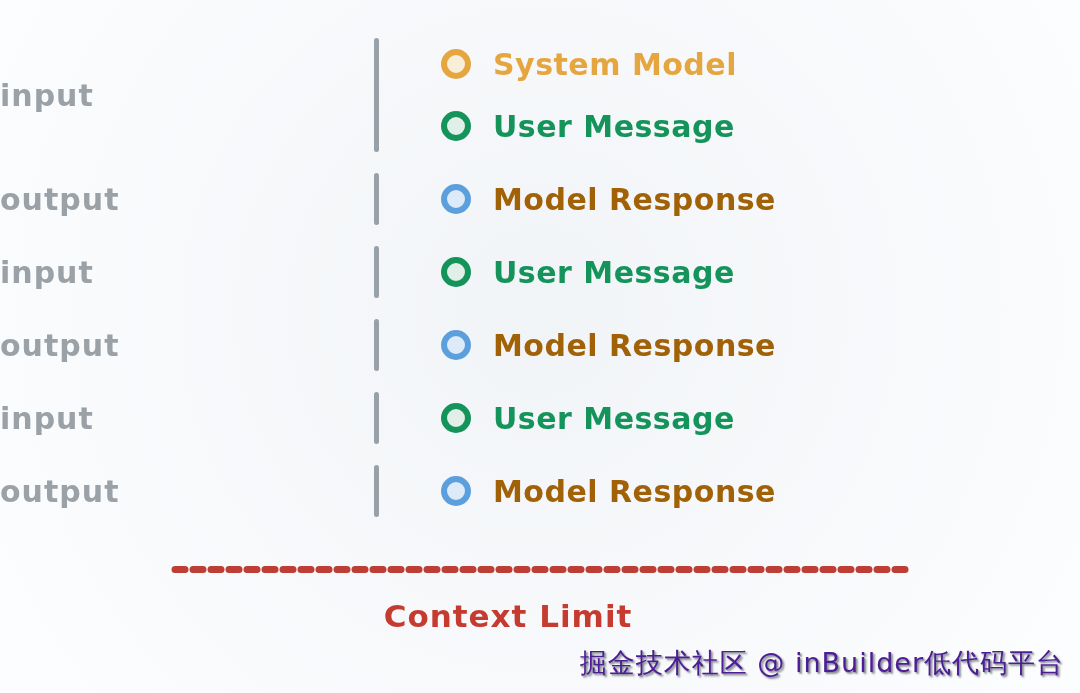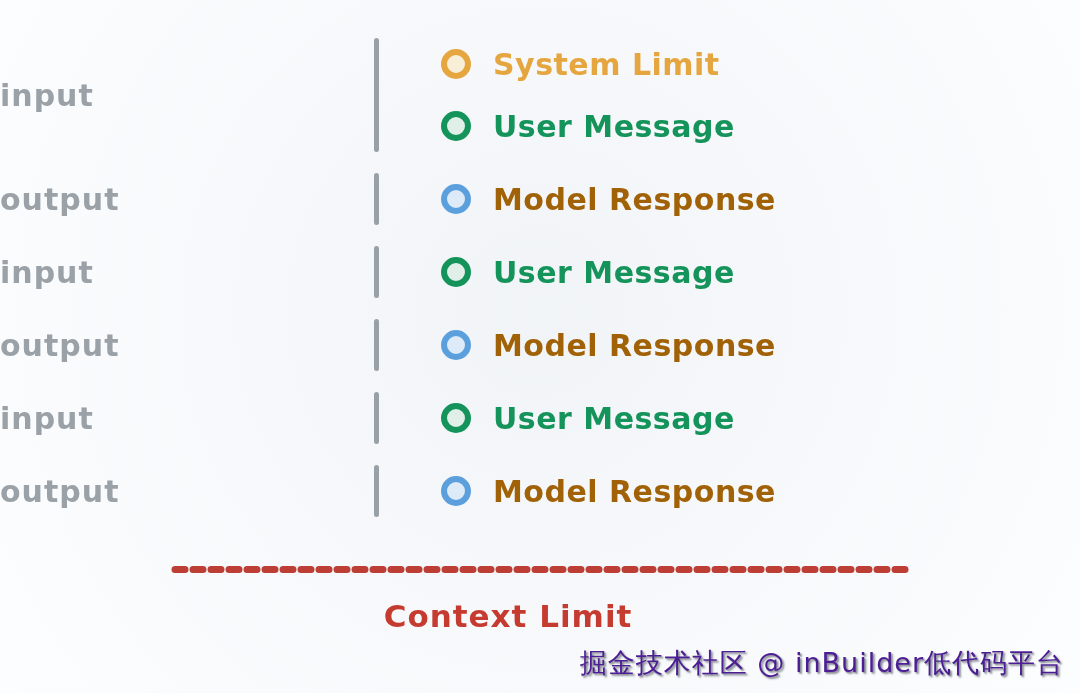--- a/index.html
+++ b/index.html
@@ -112,21 +112,21 @@
 
 <div class="canvas">
 
   <div class="diagram" id="diagram">
       <div class="group">
         <div class="group-label">input</div>
         <div class="bar"></div>
         <div class="rows">
           <div class="row">
             <span class="circle c-system"></span>
-            <span class="row-text t-system">System Limit</span>
+            <span class="row-text t-system">System Model</span>
           </div>
           <div class="row">
             <span class="circle c-user"></span>
             <span class="row-text t-user">User Message</span>
           </div>
         </div>
       </div>
       <div class="group">
         <div class="group-label">output</div>
         <div class="bar"></div>

